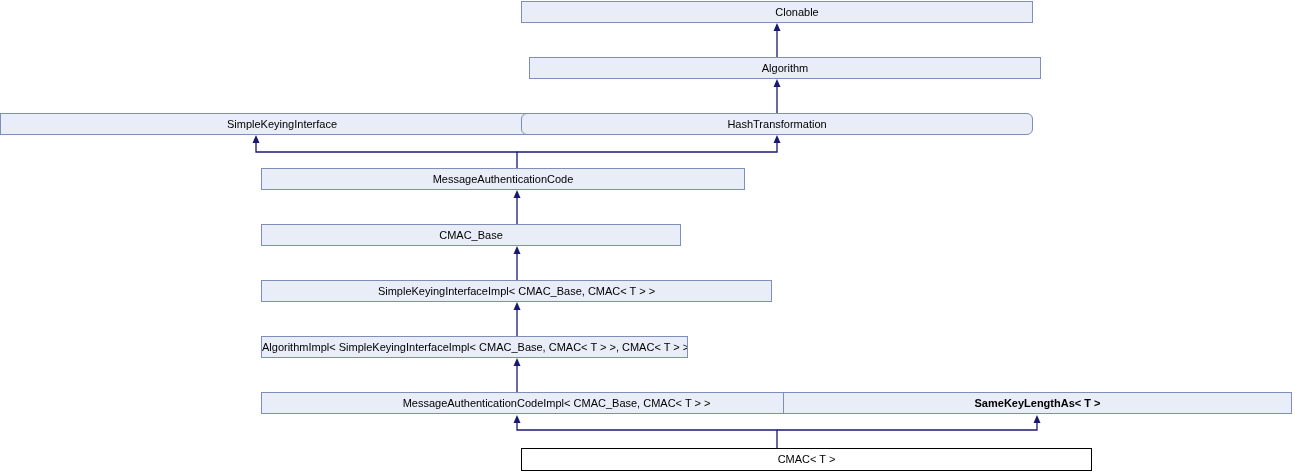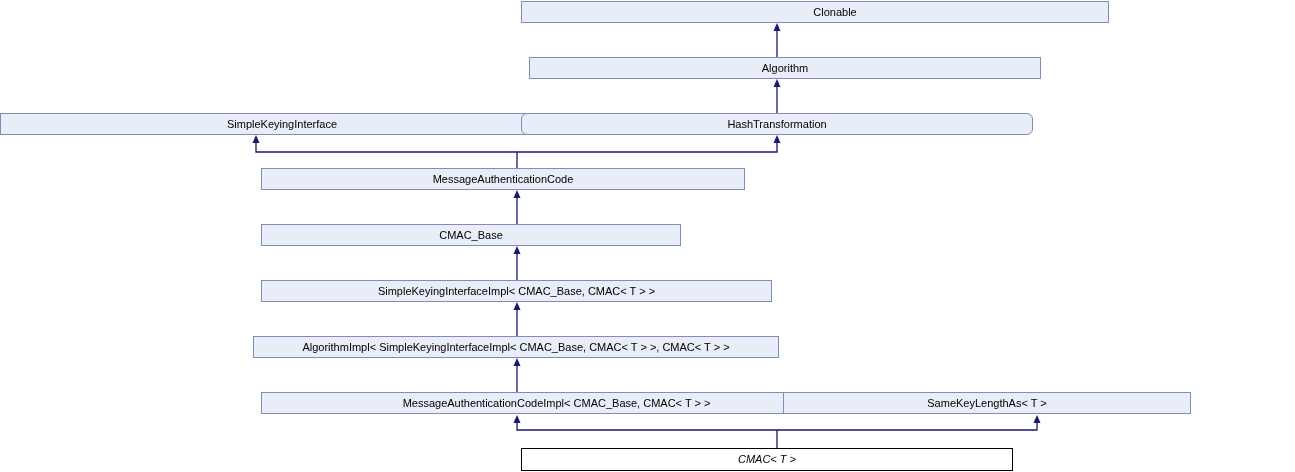--- a/index.html
+++ b/index.html
@@ -104,35 +104,35 @@
       <polyline points="777,448 777,430 517,430 517,421"></polyline>
       <polygon points="517,415 513.5,423 520.5,423"></polygon>
     </g>
 
     <g>
       <polyline points="777,430 1037,430 1037,421"></polyline>
       <polygon points="1037,415 1033.5,423 1040.5,423"></polygon>
     </g>
   </svg>
 
-  <div class="node" style="left:521px; top:1px;   width:588px;padding-left:40px;">Clonable</div>
+  <div class="node" style="left:521px; top:1px;   width:512px;padding-left:40px;">Clonable</div>
 
   <div class="node" style="left:521px; top:57px;  width:512px;margin-left:8px;">Algorithm</div>
 
   <div class="node" style="left:0px;   top:113px; width:564px;">SimpleKeyingInterface</div>
 
   <div class="node" style="left:521px; top:113px; width:512px;border-radius:6px;">HashTransformation</div>
 
   <div class="node" style="left:261px; top:168px; width:484px;">MessageAuthenticationCode</div>
 
   <div class="node" style="left:261px; top:224px; width:420px;">CMAC_Base</div>
 
   <div class="node" style="left:261px; top:280px; width:511px;text-align:center;">SimpleKeyingInterfaceImpl&lt; CMAC_Base, CMAC&lt; T &gt; &gt;</div>
 
-  <div class="node" style="left:253px; top:336px; width:526px;">AlgorithmImpl&lt; SimpleKeyingInterfaceImpl&lt; CMAC_Base, CMAC&lt; T &gt; &gt;, CMAC&lt; T &gt; &gt;</div>
+  <div class="node" style="left:261px; top:336px; width:427px;">AlgorithmImpl&lt; SimpleKeyingInterfaceImpl&lt; CMAC_Base, CMAC&lt; T &gt; &gt;, CMAC&lt; T &gt; &gt;</div>
 
   <div class="node" style="left:261px; top:392px; width:591px;">MessageAuthenticationCodeImpl&lt; CMAC_Base, CMAC&lt; T &gt; &gt;</div>
 
-  <div class="node" style="left:783px; top:392px; width:408px;">SameKeyLengthAs&lt; T &gt;</div>
+  <div class="node" style="left:783px; top:392px; width:509px;font-weight:bold;">SameKeyLengthAs&lt; T &gt;</div>
 
-  <div class="node node--current" style="left:521px; top:448px; width:492px;font-style:italic;">CMAC&lt; T &gt;</div>
+  <div class="node node--current" style="left:521px; top:448px; width:571px;">CMAC&lt; T &gt;</div>
 
 </div>
 
 </body></html>

